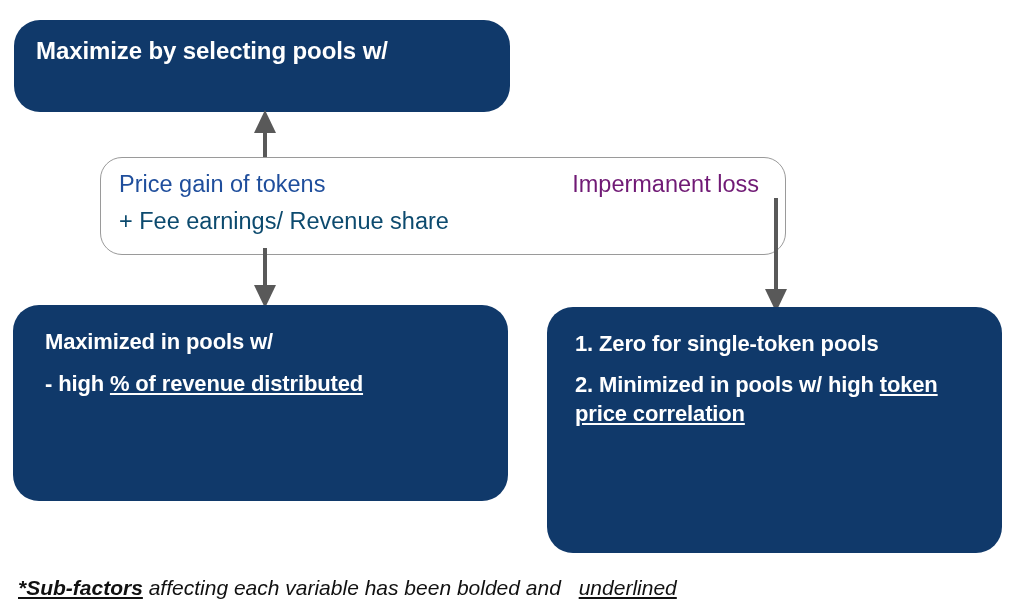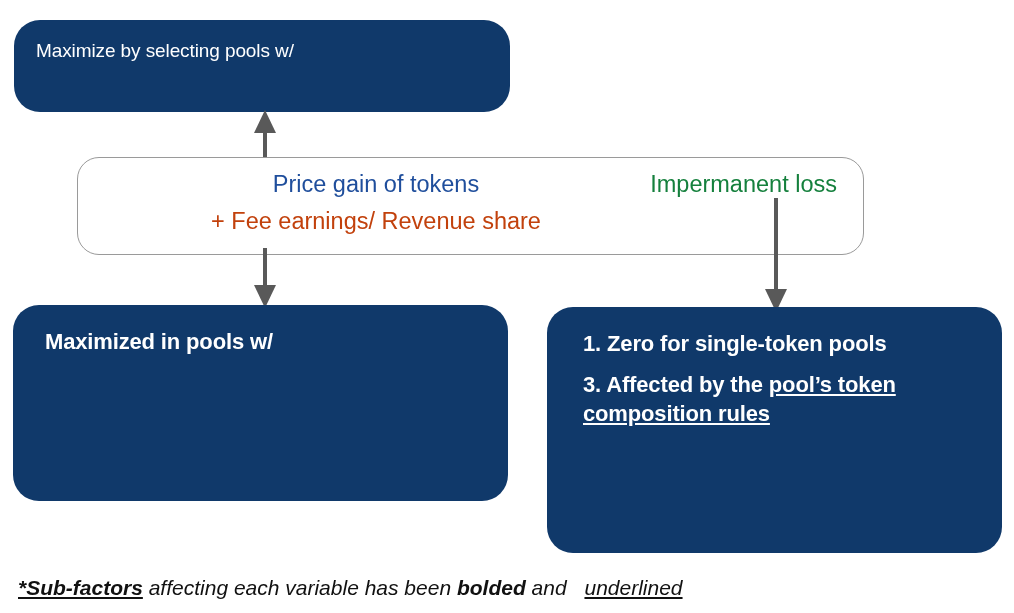--- a/index.html
+++ b/index.html
@@ -38,77 +38,76 @@
 
   
   #top-box {
     left: 14px;
     top: 20px;
     width: 496px;
     height: 92px;
     padding: 14px 22px 0 22px;
   }
   #top-box .line {
-    font-size: 19px;
+    font-size: 24px;
     line-height: 33px;
-    font-weight: 400;
+    font-weight: 700;
     letter-spacing: -0.1px;
     white-space: nowrap;
   }
 
   
   #formula-box {
-    left: 77px;
+    left: 100px;
     top: 157px;
-    width: 787px;
+    width: 686px;
     height: 98px;
-    text-align: center;
   }
   #formula-left {
     position: absolute;
     left: 18px;
     top: 8px;
     width: 560px;
   }
   #formula-line-1 {
     font-size: 23.5px;
     line-height: 36px;
     color: #1F4E9C;
     white-space: nowrap;
   }
   #formula-line-2 {
     font-size: 23.5px;
     line-height: 38px;
-    color: #c2410c;
+    color: #0c4a6e;
     white-space: nowrap;
   }
   #formula-right {
     position: absolute;
     right: 26px;
     top: 8px;
     font-size: 23.5px;
     line-height: 36px;
-    color: #15803d;
+    color: #701a75;
     white-space: nowrap;
   }
 
   
   #left-box {
     left: 13px;
     top: 305px;
     width: 495px;
     height: 196px;
     padding: 22px 20px 0 32px;
   }
   #right-box {
     left: 547px;
     top: 307px;
     width: 455px;
     height: 246px;
-    padding: 22px 16px 0 36px;
+    padding: 22px 16px 0 28px;
   }
   .bullet {
     font-size: 22px;
     line-height: 29px;
     font-weight: 600;
     letter-spacing: -0.15px;
     margin-bottom: 13px;
     color: #ffffff;
   }
   #right-box .bullet { margin-bottom: 12px; }
@@ -133,21 +132,21 @@
     line-height: 28px;
     font-style: italic;
     color: #111111;
     white-space: nowrap;
   }
   #footnote .bu {
     font-weight: 800;
     text-decoration: underline;
     text-underline-offset: 2px;
   }
-  #footnote .b { font-weight: 700; }
+  #footnote .b { font-weight: 400; }
   #footnote .u {
     text-decoration: underline;
     text-underline-offset: 2px;
     margin-left: 12px;
   }
 </style>
 </head>
 <body>
 
 <div id="canvas">
@@ -174,28 +173,31 @@
     <polygon points="17,60 6,37 28,37" fill="#595959"></polygon>
   </svg>
 
   <svg class="arrow-svg" style="left:759px; top:198px;" width="34" height="116" viewBox="0 0 34 116">
     <line x1="17" y1="0" x2="17" y2="94" stroke="#595959" stroke-width="4"></line>
     <polygon points="17,114 6,91 28,91" fill="#595959"></polygon>
   </svg>
 
   <div class="navy-box" id="left-box">
     <div class="bullet">Maximized in pools w/</div>
+    <div class="bullet">
+      <span>- high </span><u>% of revenue distributed</u>
+    </div>
   </div>
 
   <div class="navy-box" id="right-box">
     <div class="bullet">
       <span>1. Zero for single-token pools</span>
     </div>
     <div class="bullet">
-      <span>3. Affected by the </span><u>pool’s token composition rules</u>
+      <span>2. Minimized in pools w/ high </span><u>token price correlation</u>
     </div>
   </div>
 
   <div id="footnote">
     <span class="bu">*Sub-factors</span><span> affecting each variable has been </span><span class="b">bolded</span><span> and </span><span class="u">underlined</span>
   </div>
 
 </div>
 
 </body></html>

